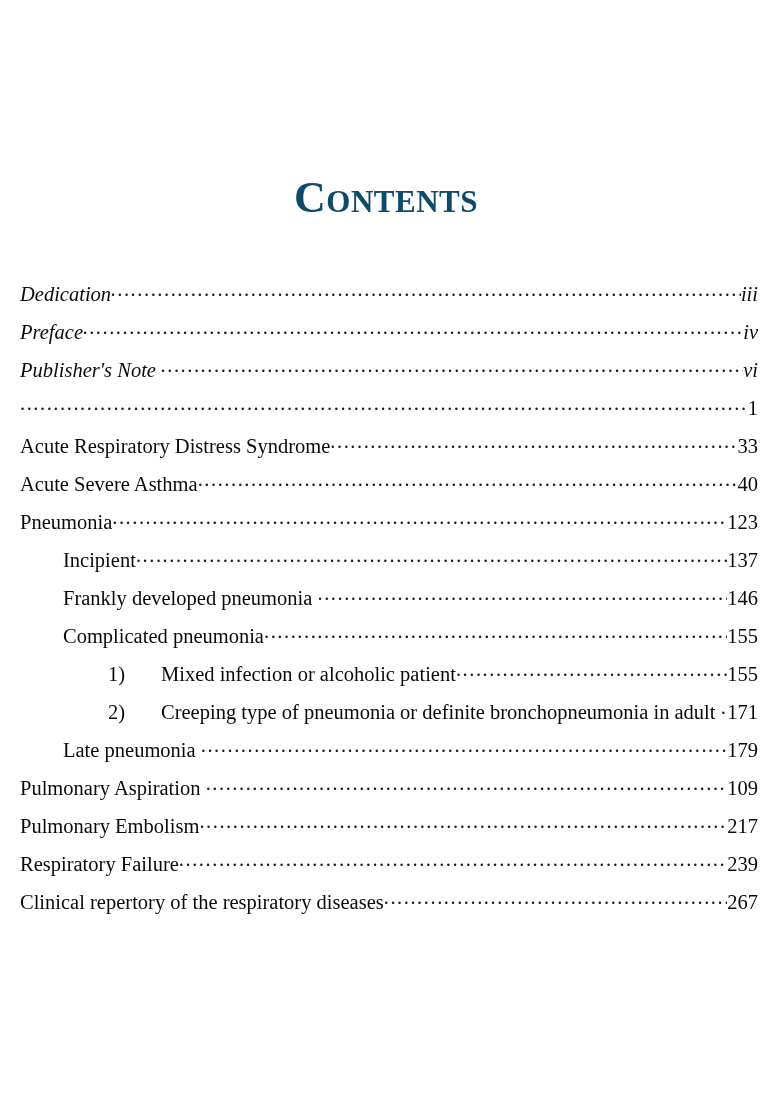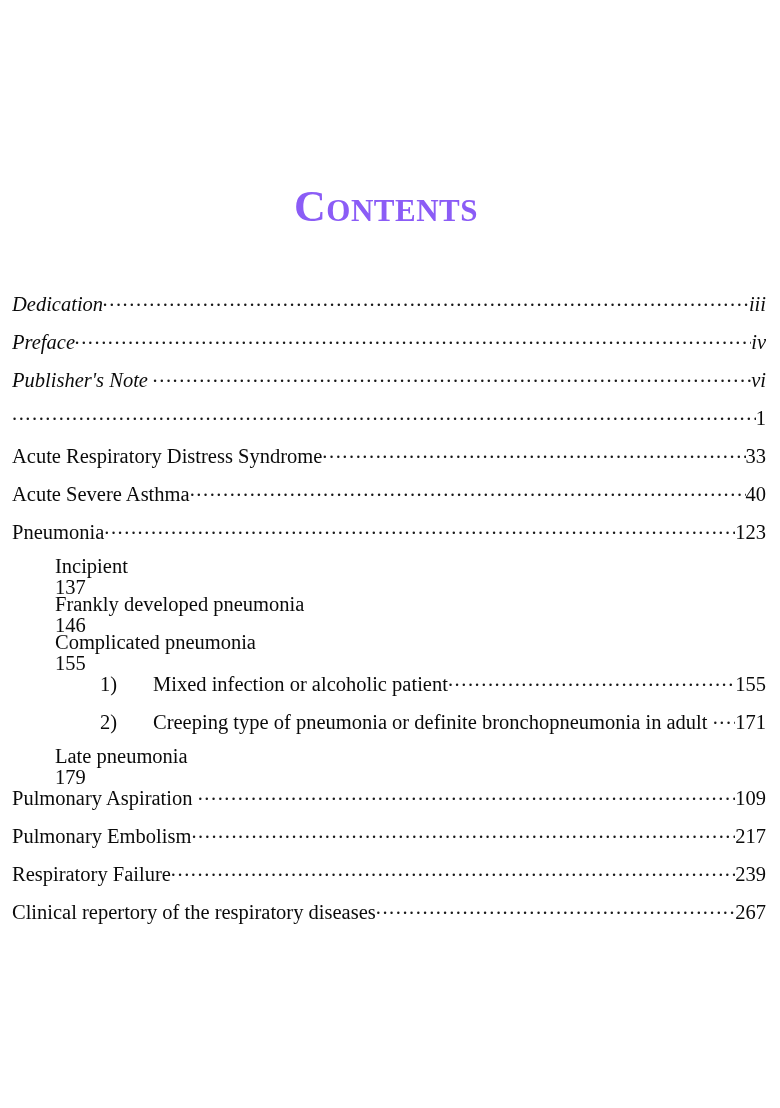--- a/index.html
+++ b/index.html
@@ -25,33 +25,33 @@
   }
 
   
   .toc-title {
     text-align: center;
     font-family: "Liberation Serif", "DejaVu Serif", serif;
     font-weight: bold;
     font-size: 44px;
     letter-spacing: 0.5px;
     line-height: 1;
-    margin: 13px;
+    margin: 4px;
     padding-top: 172px;
     padding-right: 6px;
-    color: #8b5cf6;
+    color: #0c4a6e;
     font-variant: small-caps;
   }
   .toc-title .cap {
     font-size: 44px;
   }
 
   
   .toc-list {
-    margin: 4px;
+    margin: 12px;
     padding: 0;
     list-style: none;
     padding-top: 48px;
   }
 
   .toc-entry {
     display: flex;
     align-items: baseline;
     font-size: 20.5px;
     line-height: 1;
@@ -96,21 +96,21 @@
   .toc-entry.front .entry-label,
   .toc-entry.front .entry-page {
     font-style: italic;
   }
   .toc-entry.front .leaders::before {
     font-style: italic;
   }
 
   
   .lvl-0 { padding-left: 0px; }
-  .lvl-1 { padding-left: 43px; flex-direction: column; }
+  .lvl-1 { padding-left: 43px; }
   .lvl-2 { padding-left: 88px; }
 
   
   .num-marker {
     flex: 0 0 auto;
     width: 53px;
   }
 
   
   .gap-before .entry-label::after {

